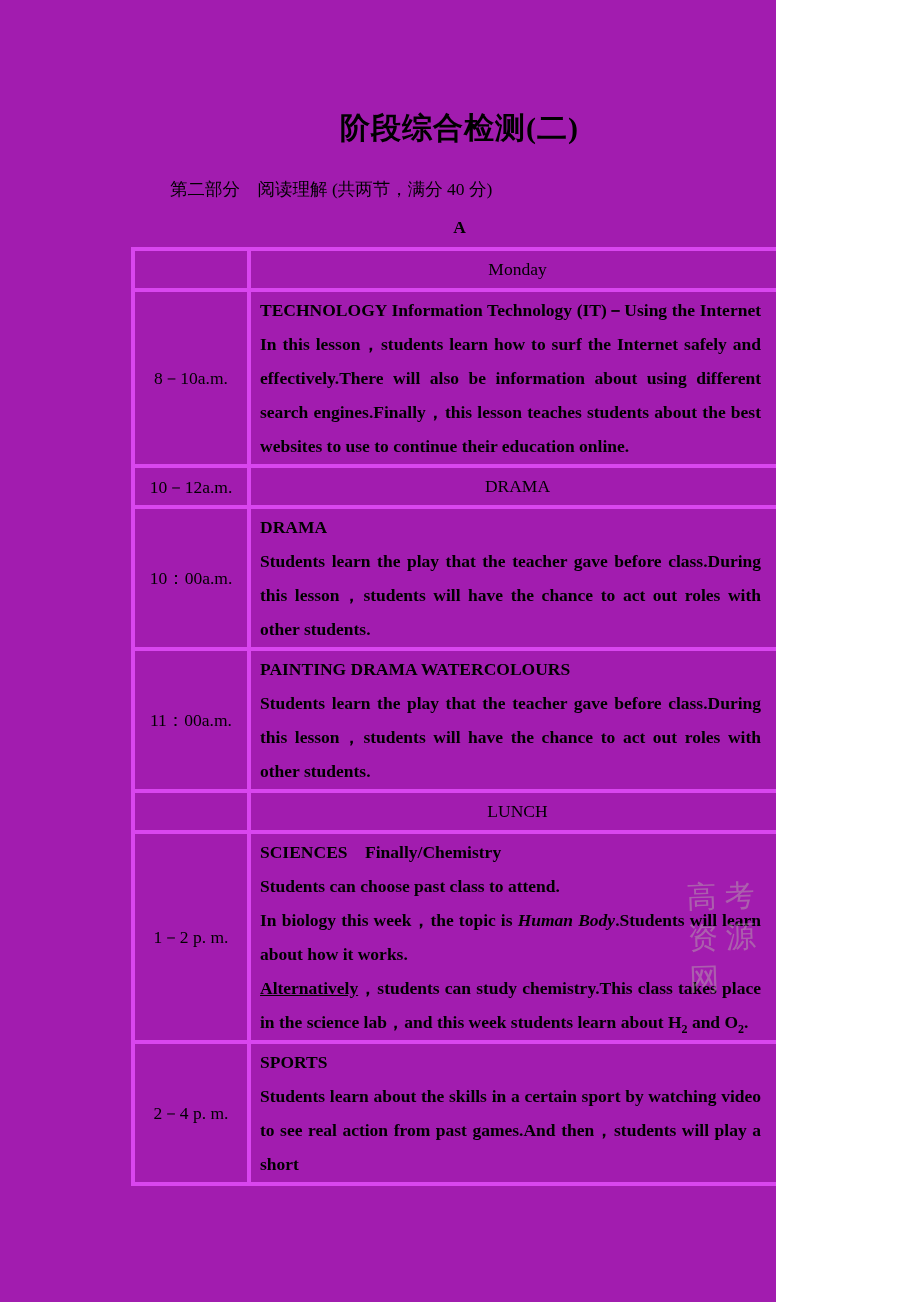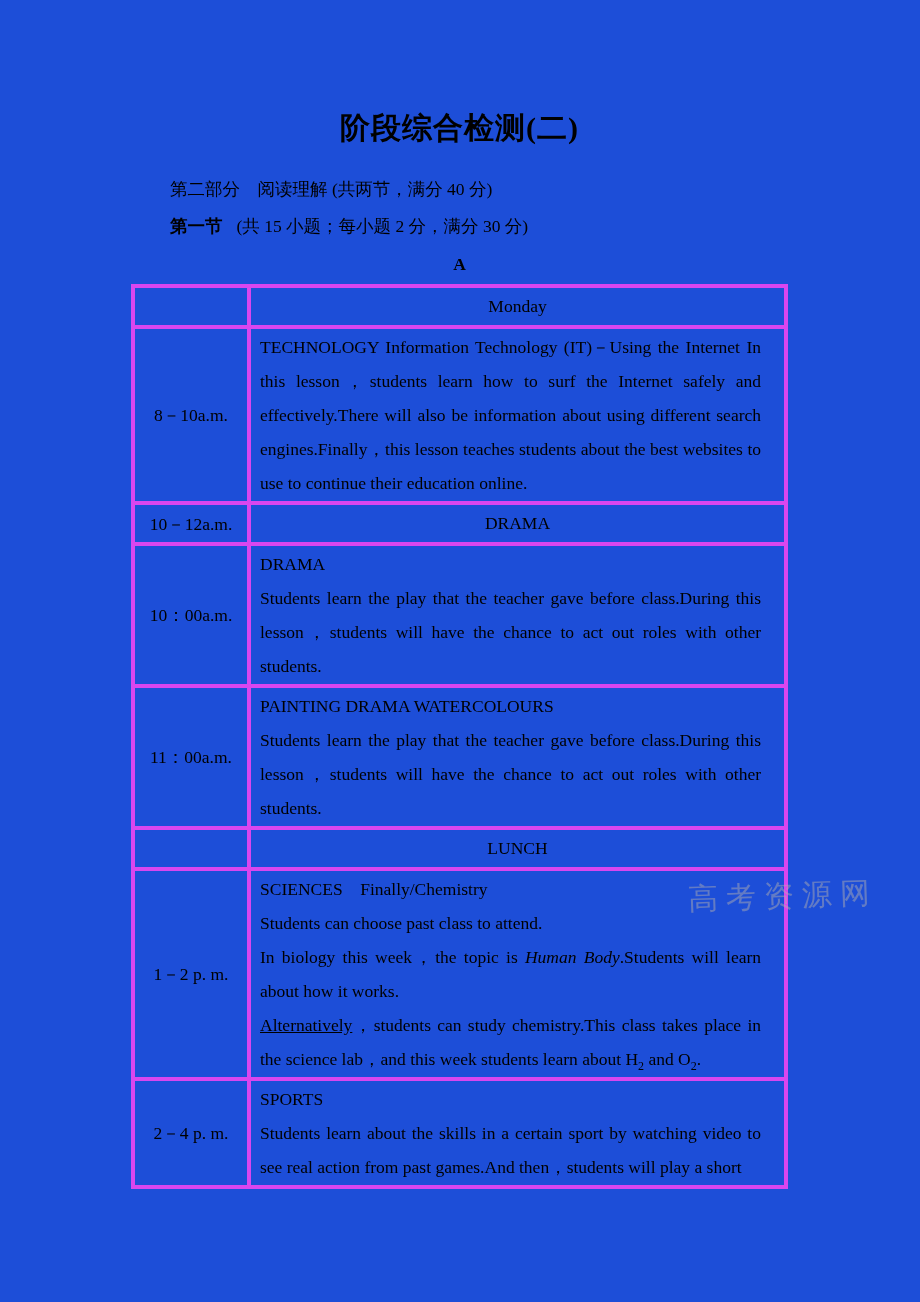--- a/index.html
+++ b/index.html
@@ -1,20 +1,20 @@
 <!DOCTYPE html>
 <html><head>
 <meta charset="utf-8">
 <style>
   html, body { margin: 0; padding: 0; background: #ffffff; }
   .page {
     position: relative;
-    width: 920px;
+    width: 776px;
     height: 1302px;
-    background: #1d4ed8;
+    background: #a21caf;
     color: #000000;
     font-family: "Liberation Serif", serif;
     overflow: hidden;
   }
   .content {
     position: absolute;
     left: 131px;
     top: 0;
     width: 657px;
   }
@@ -65,20 +65,21 @@
   .center-cell {
     text-align: center;
     vertical-align: middle;
     height: 35px;
   }
   .desc-cell {
     vertical-align: middle;
     padding: 1px 23px 1px 9px;
     text-align: justify;
     line-height: 34px;
+    font-weight: bold;
   }
   .desc-cell .para { text-align: justify; }
   .u { text-decoration: underline; }
   i { font-style: italic; }
   sub { font-size: 12px; line-height: 0; }
   .watermark {
     position: absolute;
     left: 688px;
     top: 876px;
     font-size: 30px;
@@ -93,23 +94,20 @@
 </head>
 <body>
 
 <div class="page">
   <div class="content">
 
     <div class="title">阶段综合检测(二)</div>
 
     <div class="heading part">第二部分　阅读理解 (共两节，满分 40 分)</div>
 
-    <div class="heading sect">
-      <span class="b">第一节</span><span>(共 15 小题；每小题 2 分，满分 30 分)</span>
-    </div>
 
 
     <div class="passage-label">A</div>
 
     <table class="schedule">
       <colgroup>
         <col class="col-time">
         <col class="col-desc">
       </colgroup>
       <tbody>

